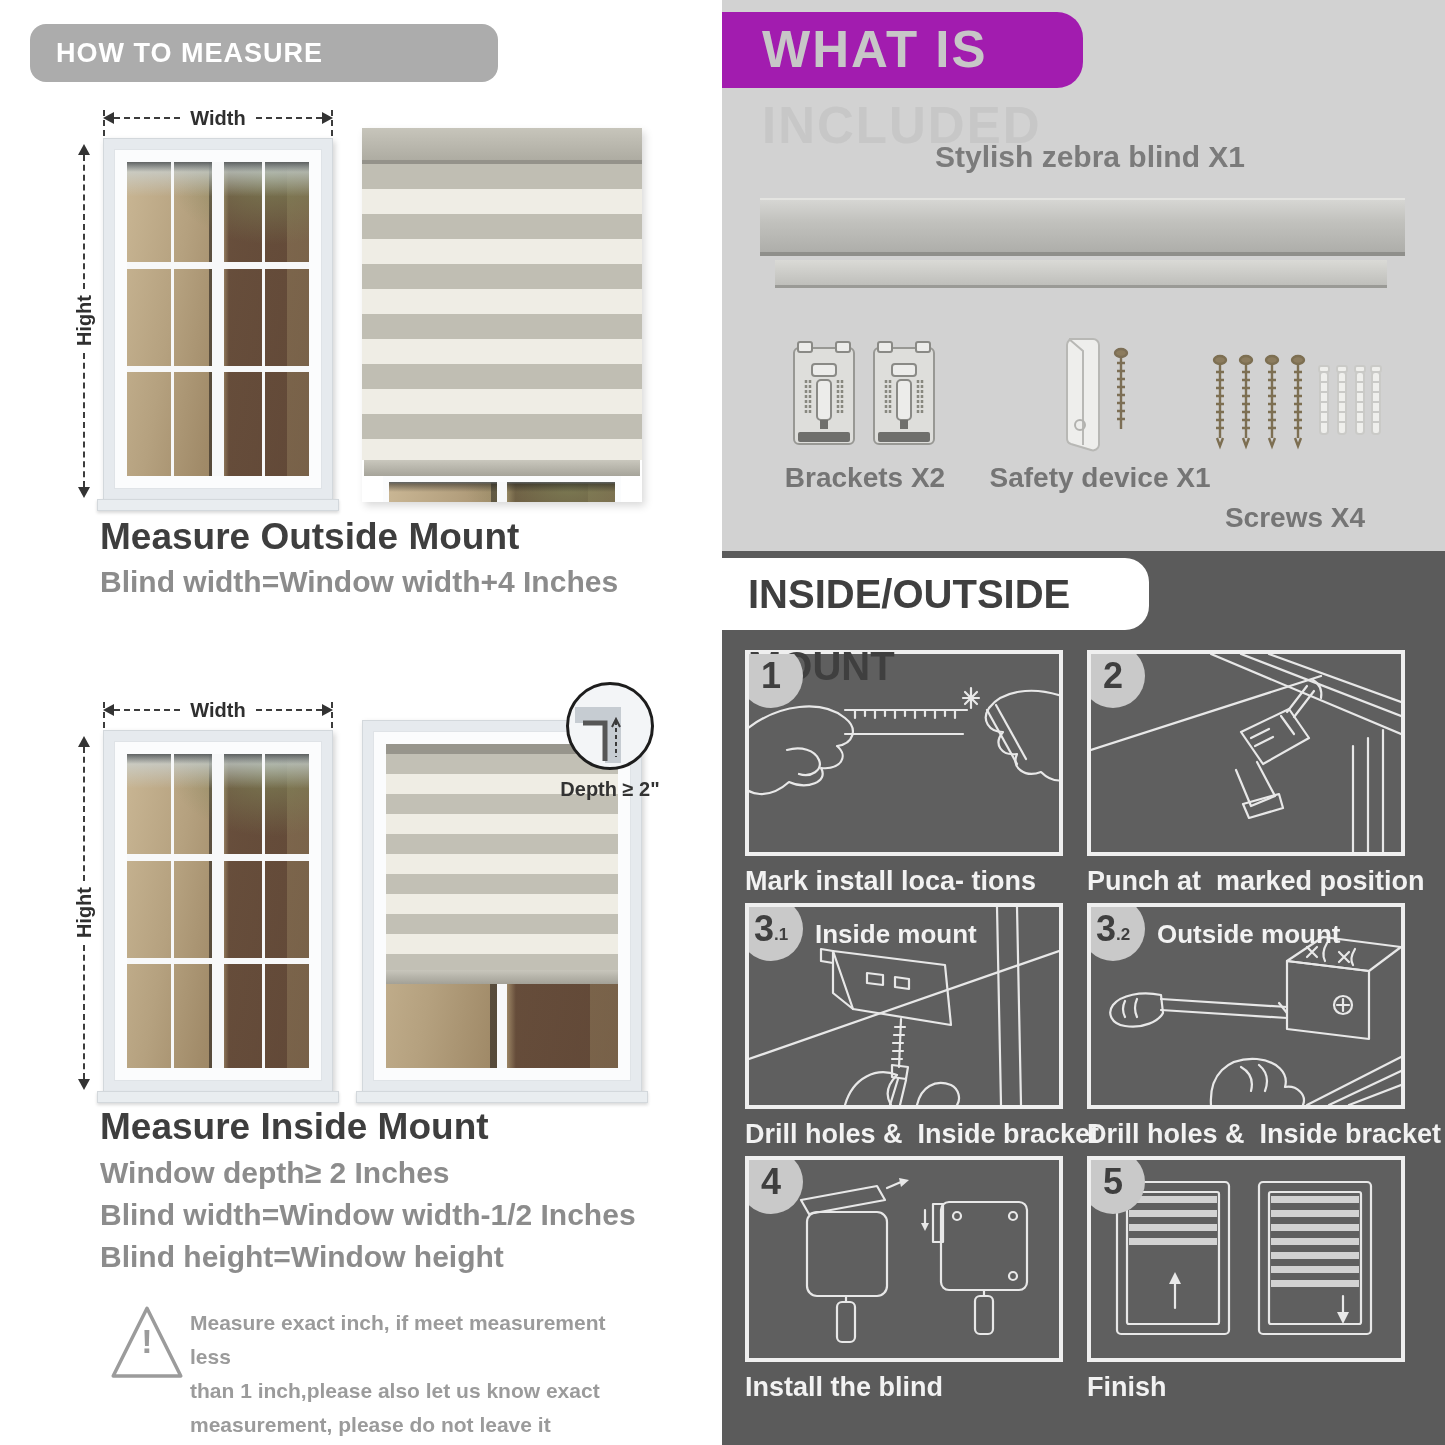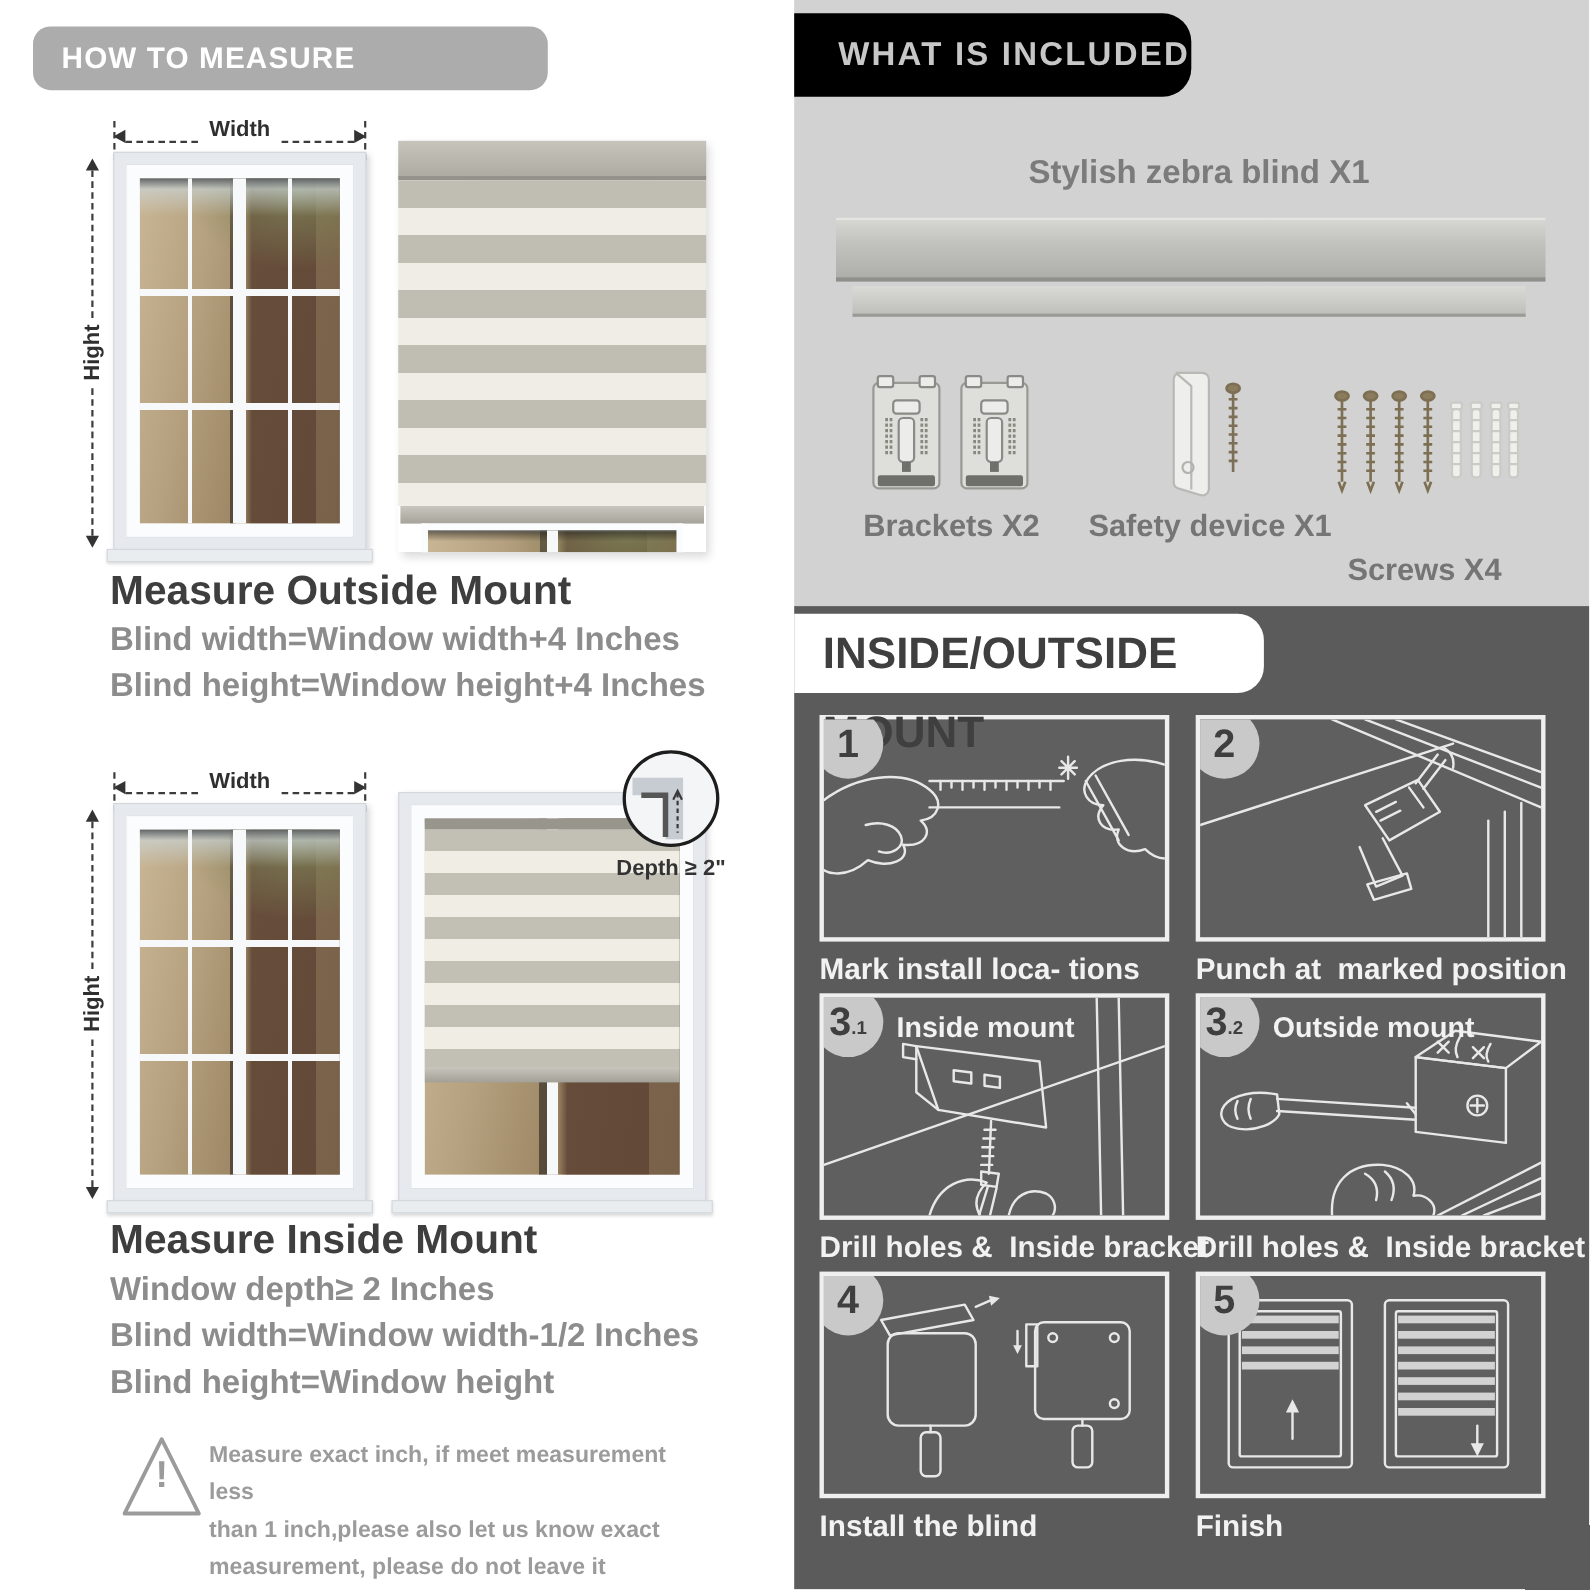--- a/index.html
+++ b/index.html
@@ -44,21 +44,21 @@
   .zb-below{position:relative;margin:0 auto;width:238px;height:26px;background:#fbfcfd;
             border:6px solid #fbfcfd;border-bottom:none;}
 
   
   .iblind{position:absolute;left:0;right:0;top:0;}
   .iblind-head{height:10px;background:#97958c;}
   .iblind-body{height:216px;background:repeating-linear-gradient(180deg,#c2c0b5 0 20px,#efede4 20px 40px);}
   .iblind-rail{height:14px;background:linear-gradient(180deg,#c8c6bc,#a3a197);}
 
   
-  .w-arrow{position:absolute;height:24px;display:flex;align-items:flex-end;color:#2f2f2f;
+  .w-arrow{position:absolute;height:24px;display:flex;align-items:center;color:#2f2f2f;
            font-weight:bold;font-size:20px;}
   .w-arrow .dash{flex:1;height:0;border-top:2px dashed #3c3c3c;}
   .w-arrow .lbl{padding:0 10px;}
   .ah{width:0;height:0;border-top:6px solid transparent;border-bottom:6px solid transparent;}
   .ah.l{border-right:11px solid #333;}
   .ah.r{border-left:11px solid #333;}
   .tickv{position:absolute;width:0;height:36px;border-left:2px dashed #3c3c3c;top:4px;}
   .h-arrow{position:absolute;width:24px;display:flex;flex-direction:column;align-items:center;}
   .h-arrow .dashv{flex:1;width:0;border-left:2px dashed #3c3c3c;}
   .ahv{width:0;height:0;border-left:6px solid transparent;border-right:6px solid transparent;}
@@ -75,22 +75,22 @@
 
   
   .warn-tri{position:absolute;left:108px;top:1300px;width:78px;height:86px;}
   .warn-excl{position:absolute;left:108px;top:1322px;width:78px;text-align:center;color:#9b9b9b;
            font-weight:bold;font-size:34px;}
   .warn-text{position:absolute;left:190px;top:1306px;width:460px;color:#9b9b9b;font-weight:bold;
            font-size:21px;line-height:34px;}
 
   
   .rtop{position:absolute;left:722px;top:0;width:723px;height:551px;background:#d2d2d2;}
-  .rtop-banner{position:absolute;left:722px;top:12px;width:361px;height:76px;background:#000000;
-           border-radius:0 26px 26px 0;color:#c7c7c7;font-weight:bold;font-size:30px;line-height:76px;
+  .rtop-banner{position:absolute;left:722px;top:12px;width:361px;height:76px;background:#a21caf;
+           border-radius:0 26px 26px 0;color:#c7c7c7;font-weight:bold;font-size:51px;line-height:76px;
            padding-left:40px;letter-spacing:2px;z-index:2;}
   .blind-label{position:absolute;left:860px;top:140px;width:460px;text-align:center;color:#7b7b7b;
            font-weight:bold;font-size:30px;}
   .headrail-main{position:absolute;left:760px;top:198px;width:645px;height:58px;
            background:linear-gradient(180deg,#d6d6d3 0%,#c2c2be 40%,#aeaeaa 100%);
            border-top:2px solid #e4e4e1;border-bottom:4px solid #8f8f8b;}
   .headrail-valance{position:absolute;left:775px;top:260px;width:612px;height:28px;
            background:linear-gradient(180deg,#dadad6,#bfbfbb);border-bottom:3px solid #9a9a96;}
   .item-label{position:absolute;top:462px;text-align:center;color:#757575;font-weight:bold;font-size:28px;}
 
@@ -155,21 +155,20 @@
     <div class="zb-below">
       <div class="glasswrap" style="position:absolute;inset:0;">
         <div class="glass"></div>
         <div class="mullions" style="background:linear-gradient(to right, transparent 0 calc(50% - 5px), #f7f8f9 calc(50% - 5px) calc(50% + 5px), transparent calc(50% + 5px));"></div>
       </div>
     </div>
   </div>
 
   <div class="heading" style="left:100px;top:516px;">Measure Outside Mount</div>
   <div class="bodyline" style="left:100px;top:565px;">Blind width=Window width+4 Inches</div>
-  <div class="bodyline" style="left:100px;top:607px;">Blind height=Window height+4 Inches</div>
 
   <div class="w-arrow" style="left:103px;top:698px;width:230px;">
     <div class="tickv" style="left:0;"></div>
     <div class="tickv" style="right:0;"></div>
     <div class="ah l"></div>
     <div class="dash"></div>
     <div class="lbl">Width</div>
     <div class="dash"></div>
     <div class="ah r"></div>
   </div>

